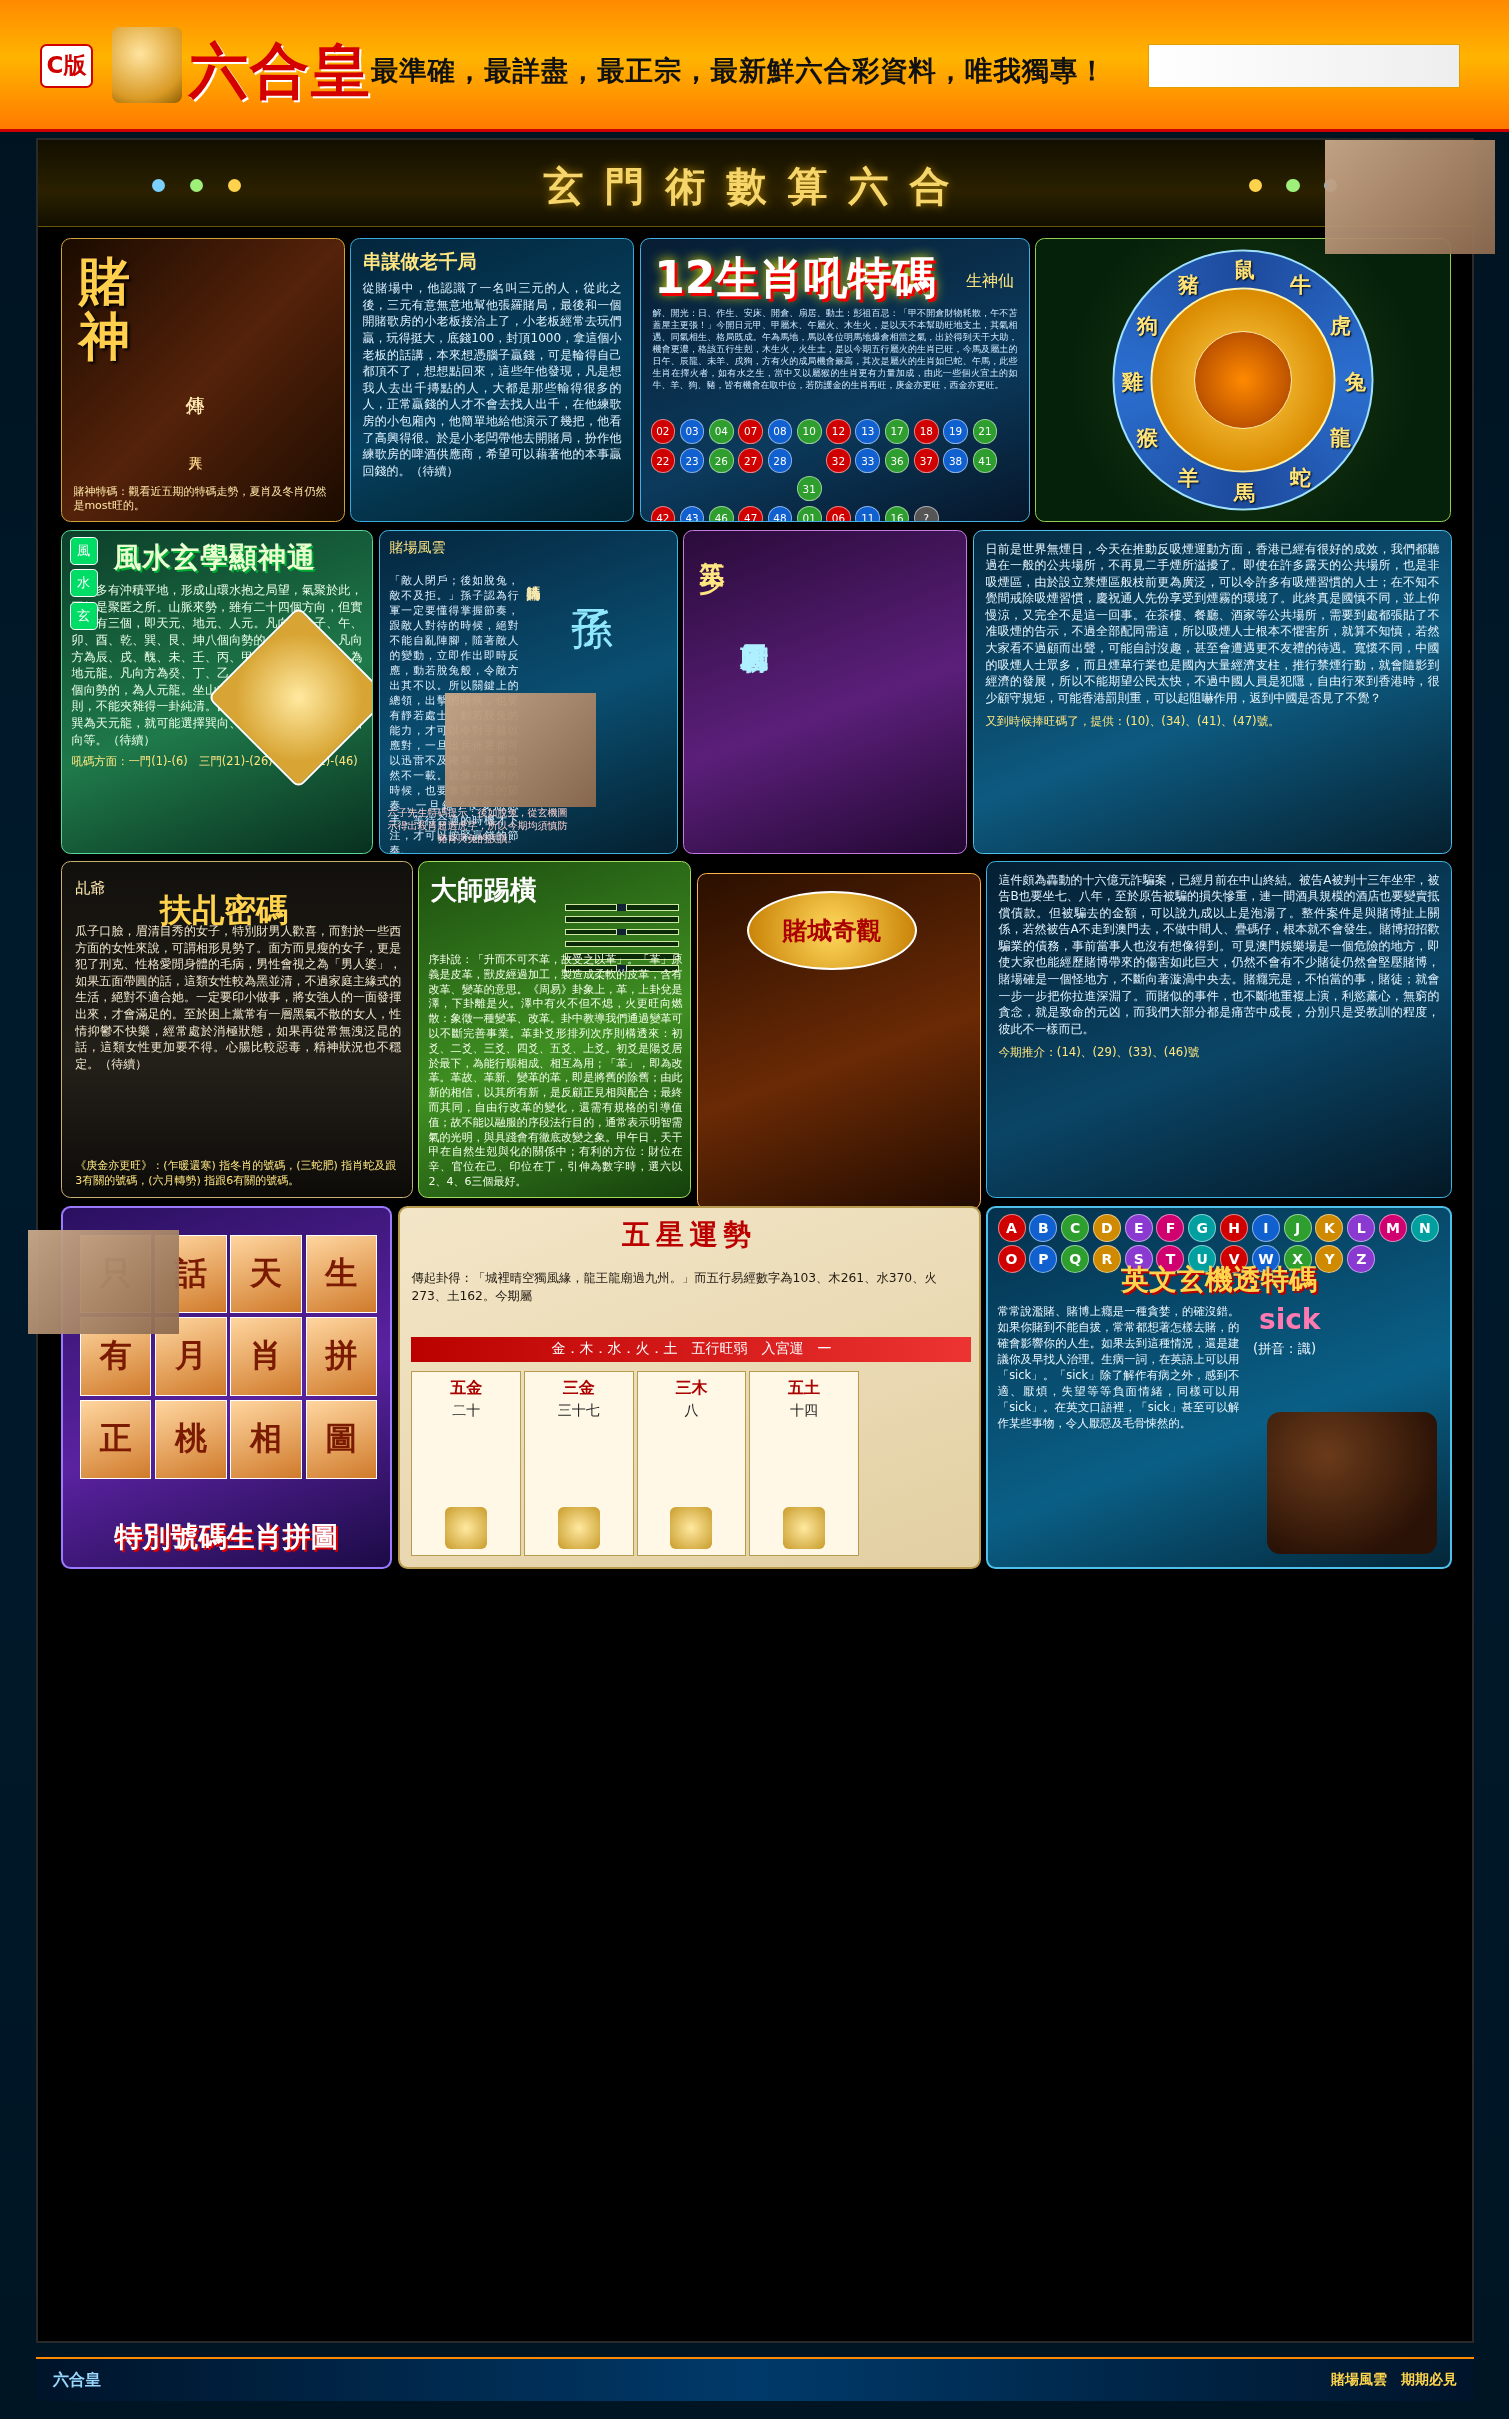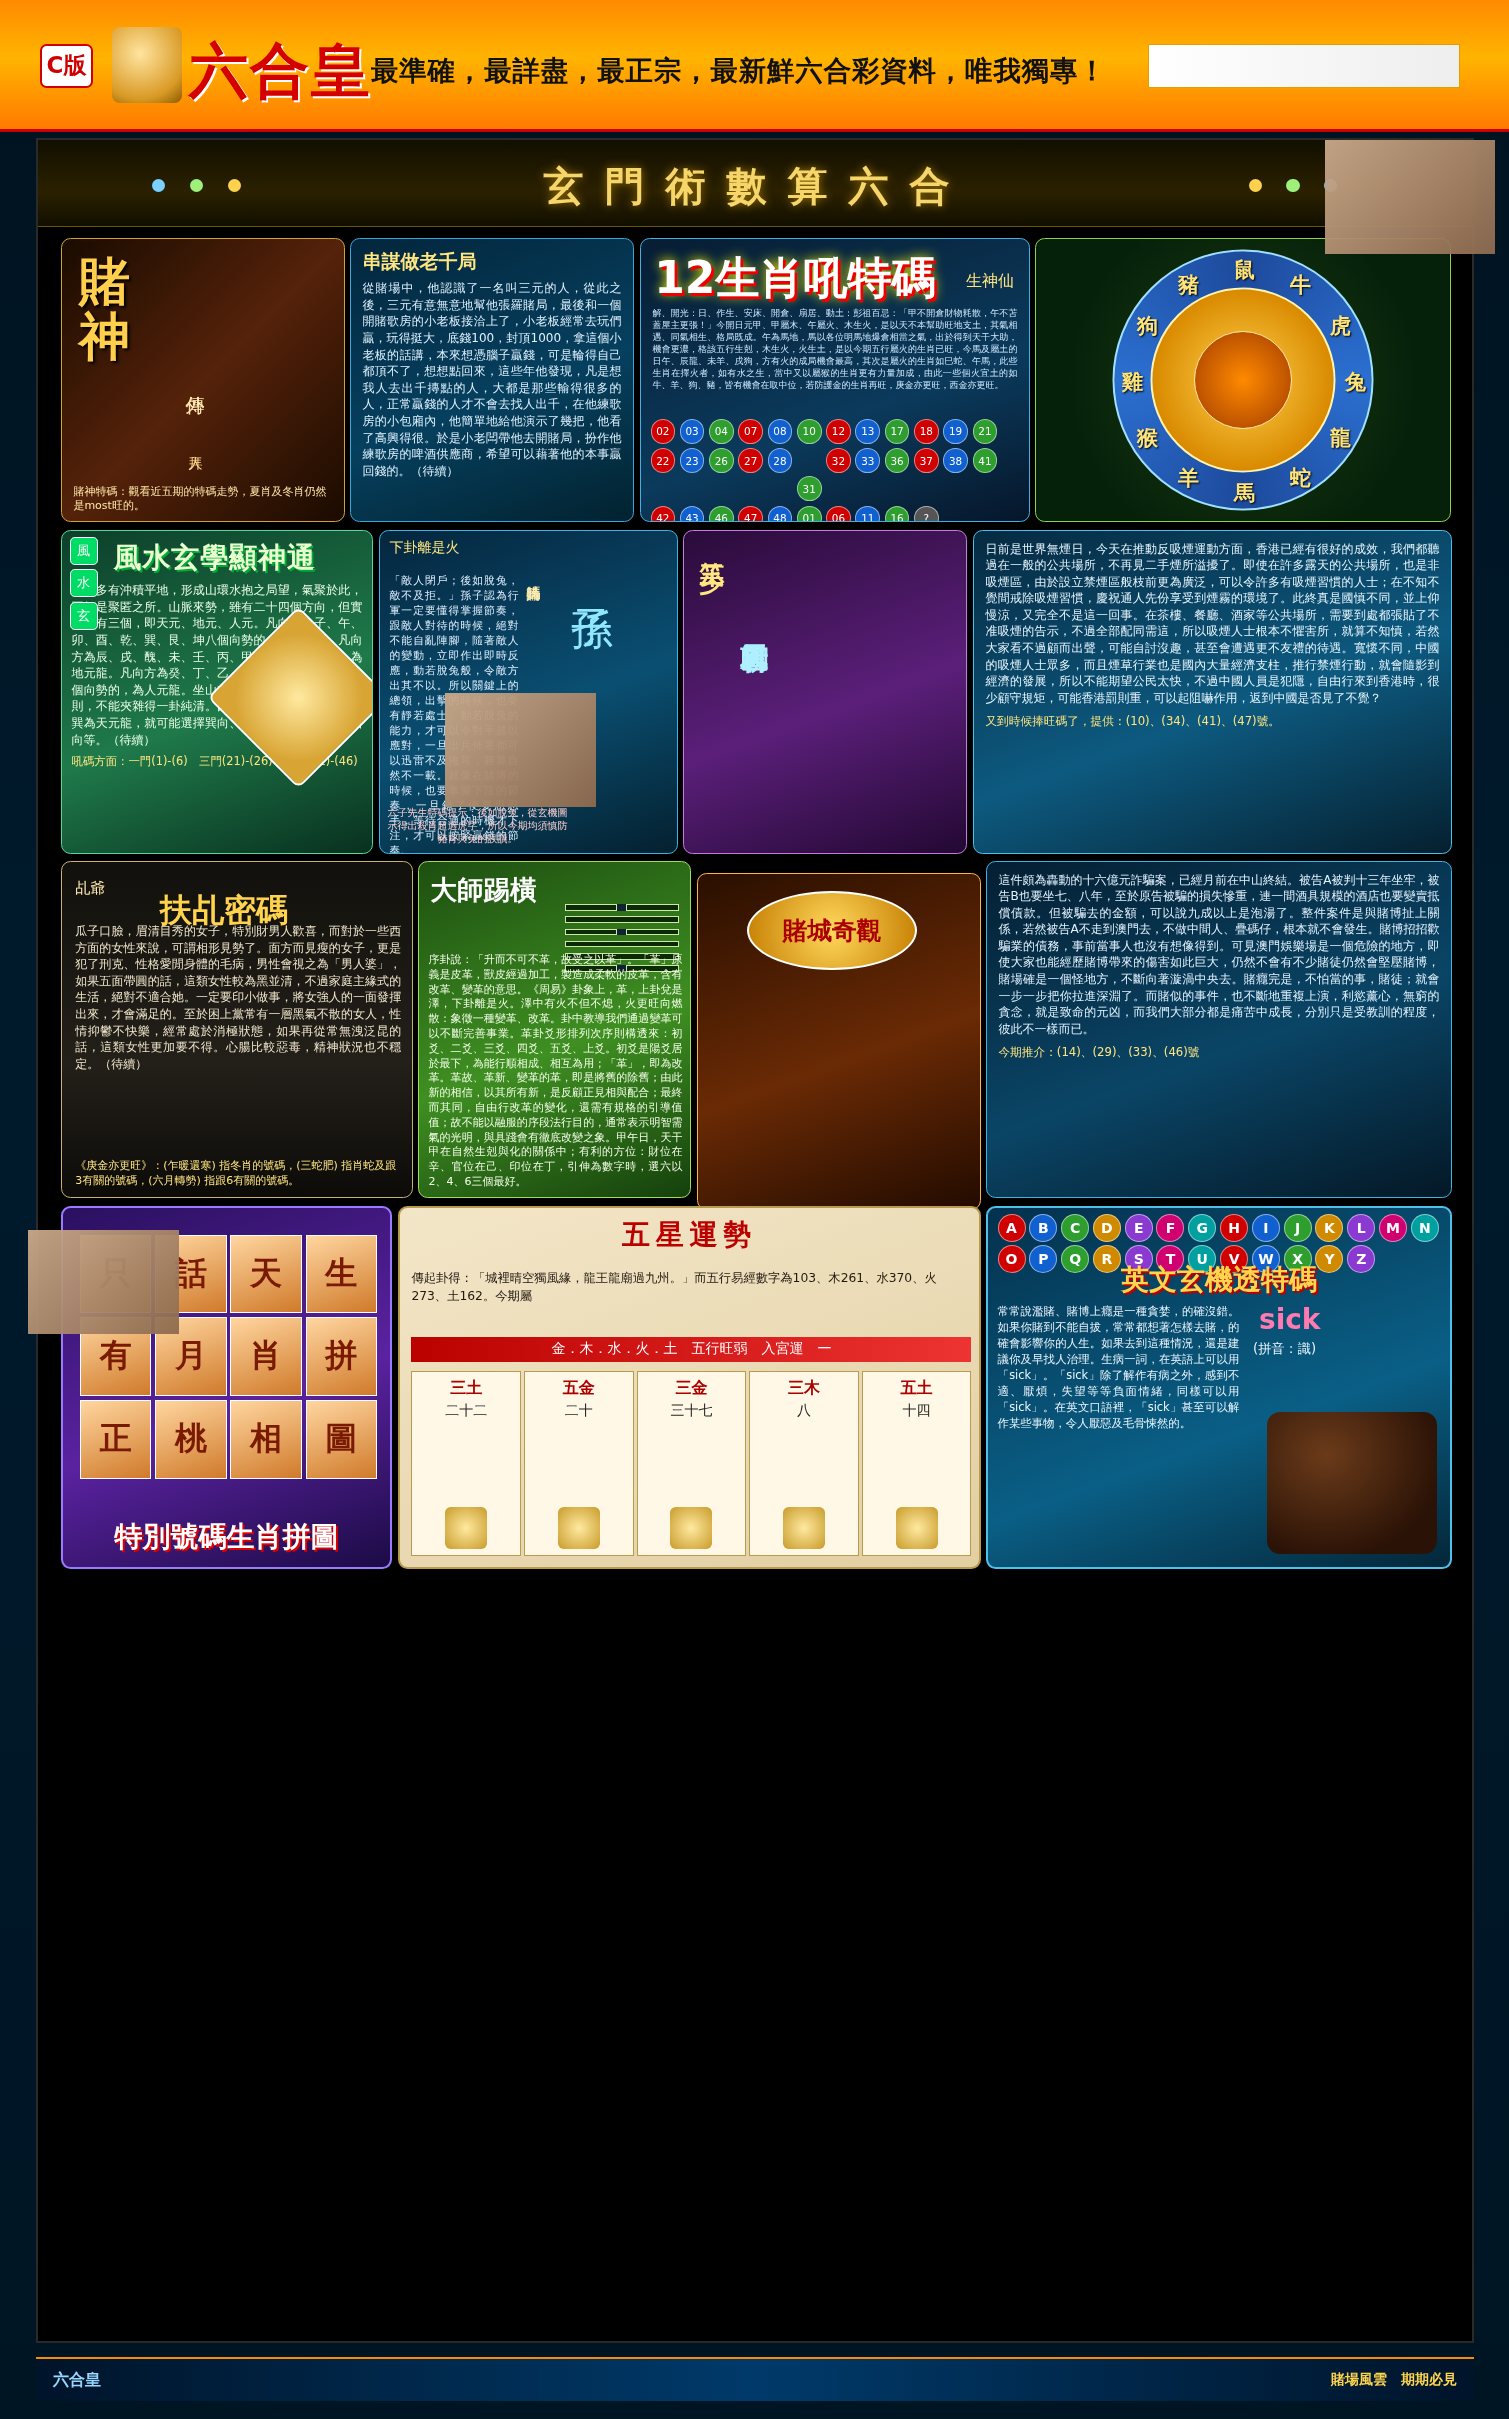--- a/index.html
+++ b/index.html
@@ -395,21 +395,21 @@
         <div class="fs-badge">水</div>
         <div class="fs-badge">玄</div>
       </div>
       <div class="fst">風水玄學顯神通</div>
       <div class="body-cn">此處多有沖積平地，形成山環水抱之局望，氣聚於此，正好是聚匿之所。山脈來勢，雖有二十四個方向，但實際只有三個，即天元、地元、人元。凡向方為子、午、卯、酉、乾、巽、艮、坤八個向勢的，為天元龍。凡向方為辰、戌、醜、未、壬、丙、甲、庚八個向勢的，為地元龍。凡向方為癸、丁、乙、辛、寅、申、巳、亥八個向勢的，為人元龍。坐山立向，就要以同元一氣為原則，不能夾雜得一卦純清。比如，山勢入首處為巽向，巽為天元龍，就可能選擇巽向、牛向、坤向、卯向、酉向等。（待續）</div>
       <div class="tail">吼碼方面：一門(1)-(6)　三門(21)-(26)　五門(41)-(46)</div>
       <div class="luopan"></div>
     </div>
 
     <div class="panel" id="p-sunzi">
-      <div class="author">下卦離是火</div>
+      <div class="author">賭場風雲</div>
       <div class="vcol" style="left:142px;">兵法論特碼</div>
       <div class="vcol" style="left:201px; font-size:42px; color:#8fe8ff;">孫子</div>
       <div class="txt">「敵人閉戶；後如脫兔，敵不及拒。」孫子認為行軍一定要懂得掌握節奏，跟敵人對待的時候，絕對不能自亂陣腳，隨著敵人的變動，立即作出即時反應，動若脫兔般，令敵方出其不以。所以關鍵上的總領，出擊的時候，也要有靜若處士、動若脫兔的能力，才可以令對手越以應對，一旦出兵佈署都可以迅雷不及掩耳，勝算自然不一載。就像在賭博的時候，也要掌握下注的節奏，一旦錯了便要忍忍手，等待合適的時機才下注，才可以按緊贏錢的節奏。</div>
       <div class="tip">六子先生特碼提示：後如脫兔，從玄機圖示得出殺肖超過虎字，所以今期均須慎防豬肖與兔的誤讀。</div>
     </div>
 
     <div class="panel" id="p-xiao">
       <div class="vt">笑三少</div>
       <div class="vt2">聊天看風雲</div>
     </div>
@@ -479,25 +479,20 @@
           <div class="puzzle-cell">圖</div>
         </div>
       <div class="pbottom">特別號碼生肖拼圖</div>
     </div>
 
     <div class="panel" id="p-wuxing">
       <div class="wt">五星運勢</div>
       <div class="wtext">傳起卦得：「城裡晴空獨風緣，龍王龍廟過九州。」而五行易經數字為103、木261、水370、火273、土162。今期屬</div>
       <div class="wbar">金．木．水．火．土　五行旺弱　入宮運　一</div>
       <div class="wtable" id="wuxing-table">
-          <div class="wcol">
-            <div class="wh">三土</div>
-            <div class="wn">二十二</div>
-            <div class="wicon"></div>
-          </div>
           <div class="wcol">
             <div class="wh">五金</div>
             <div class="wn">二十</div>
             <div class="wicon"></div>
           </div>
           <div class="wcol">
             <div class="wh">三金</div>
             <div class="wn">三十七</div>
             <div class="wicon"></div>
           </div>

